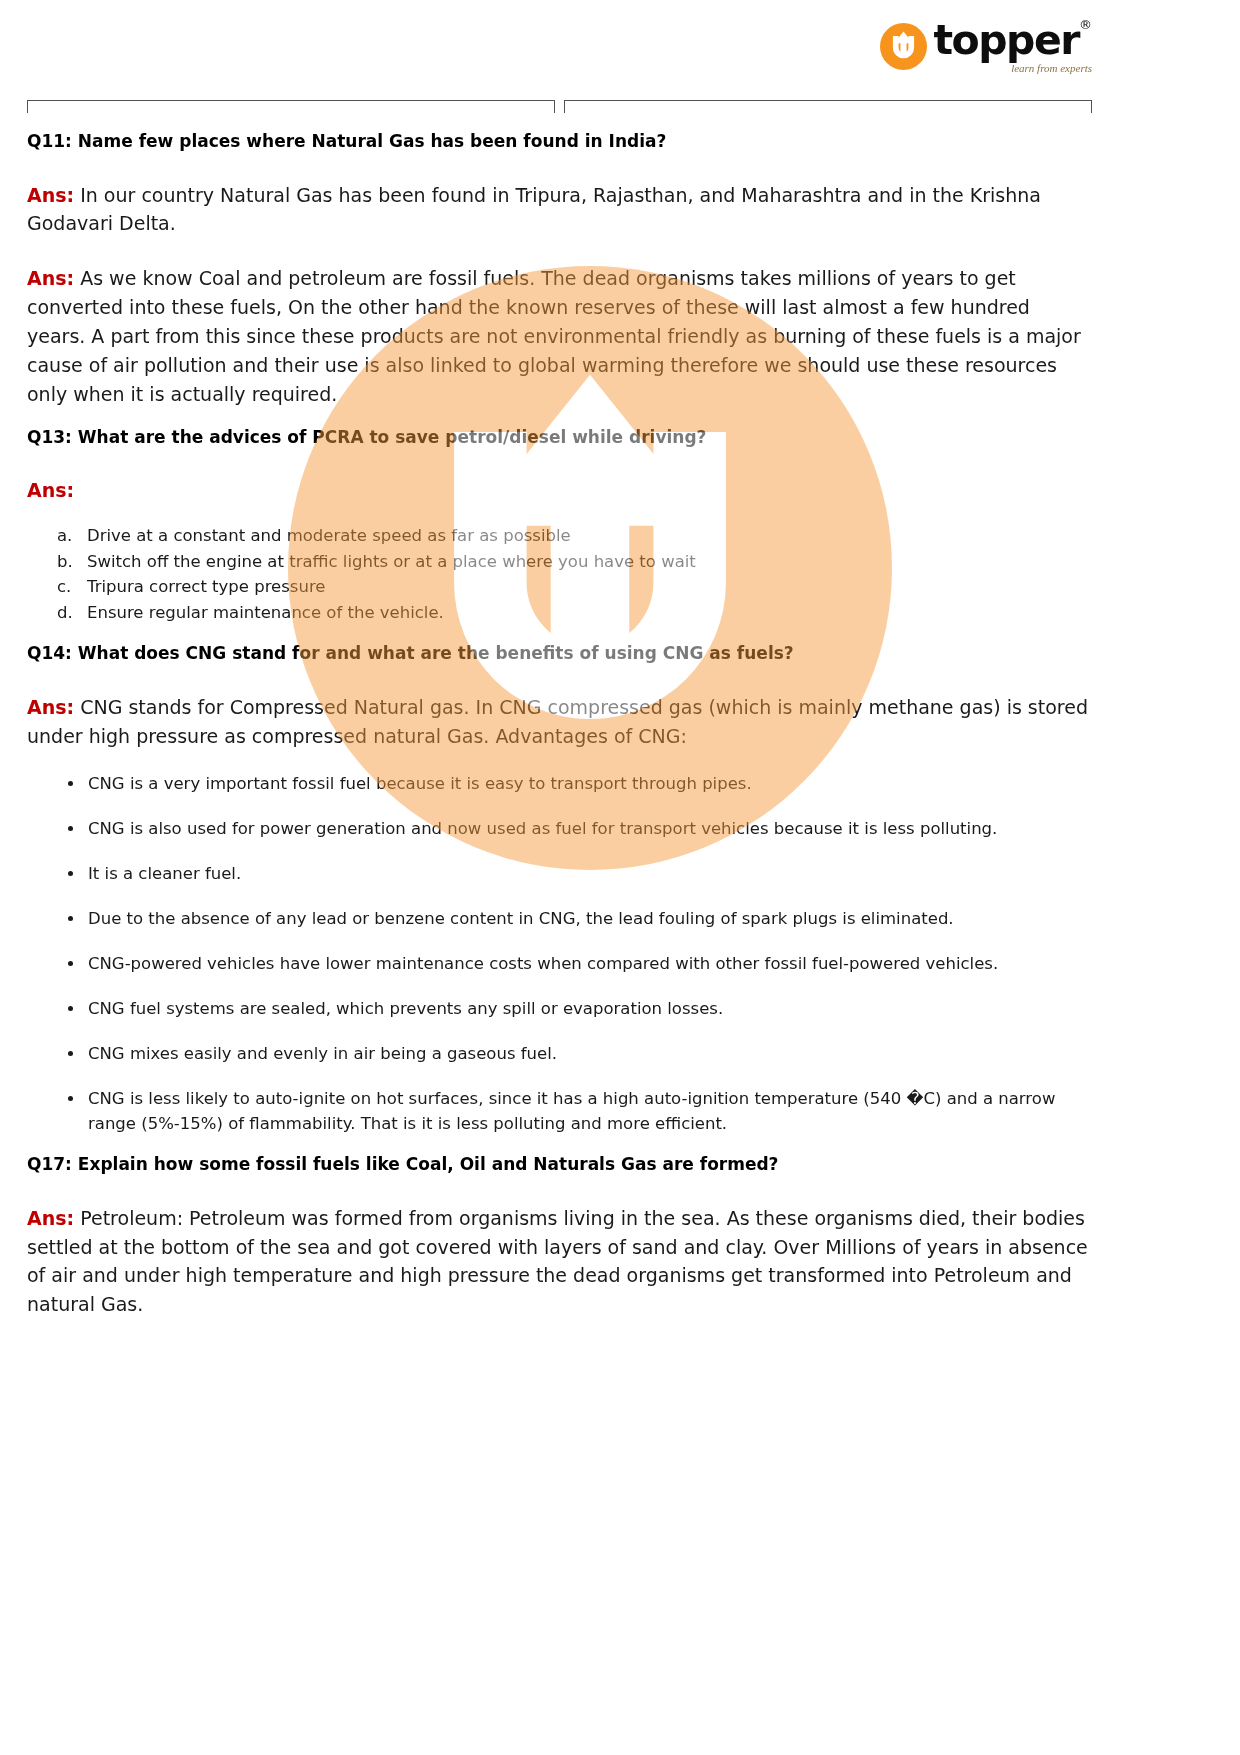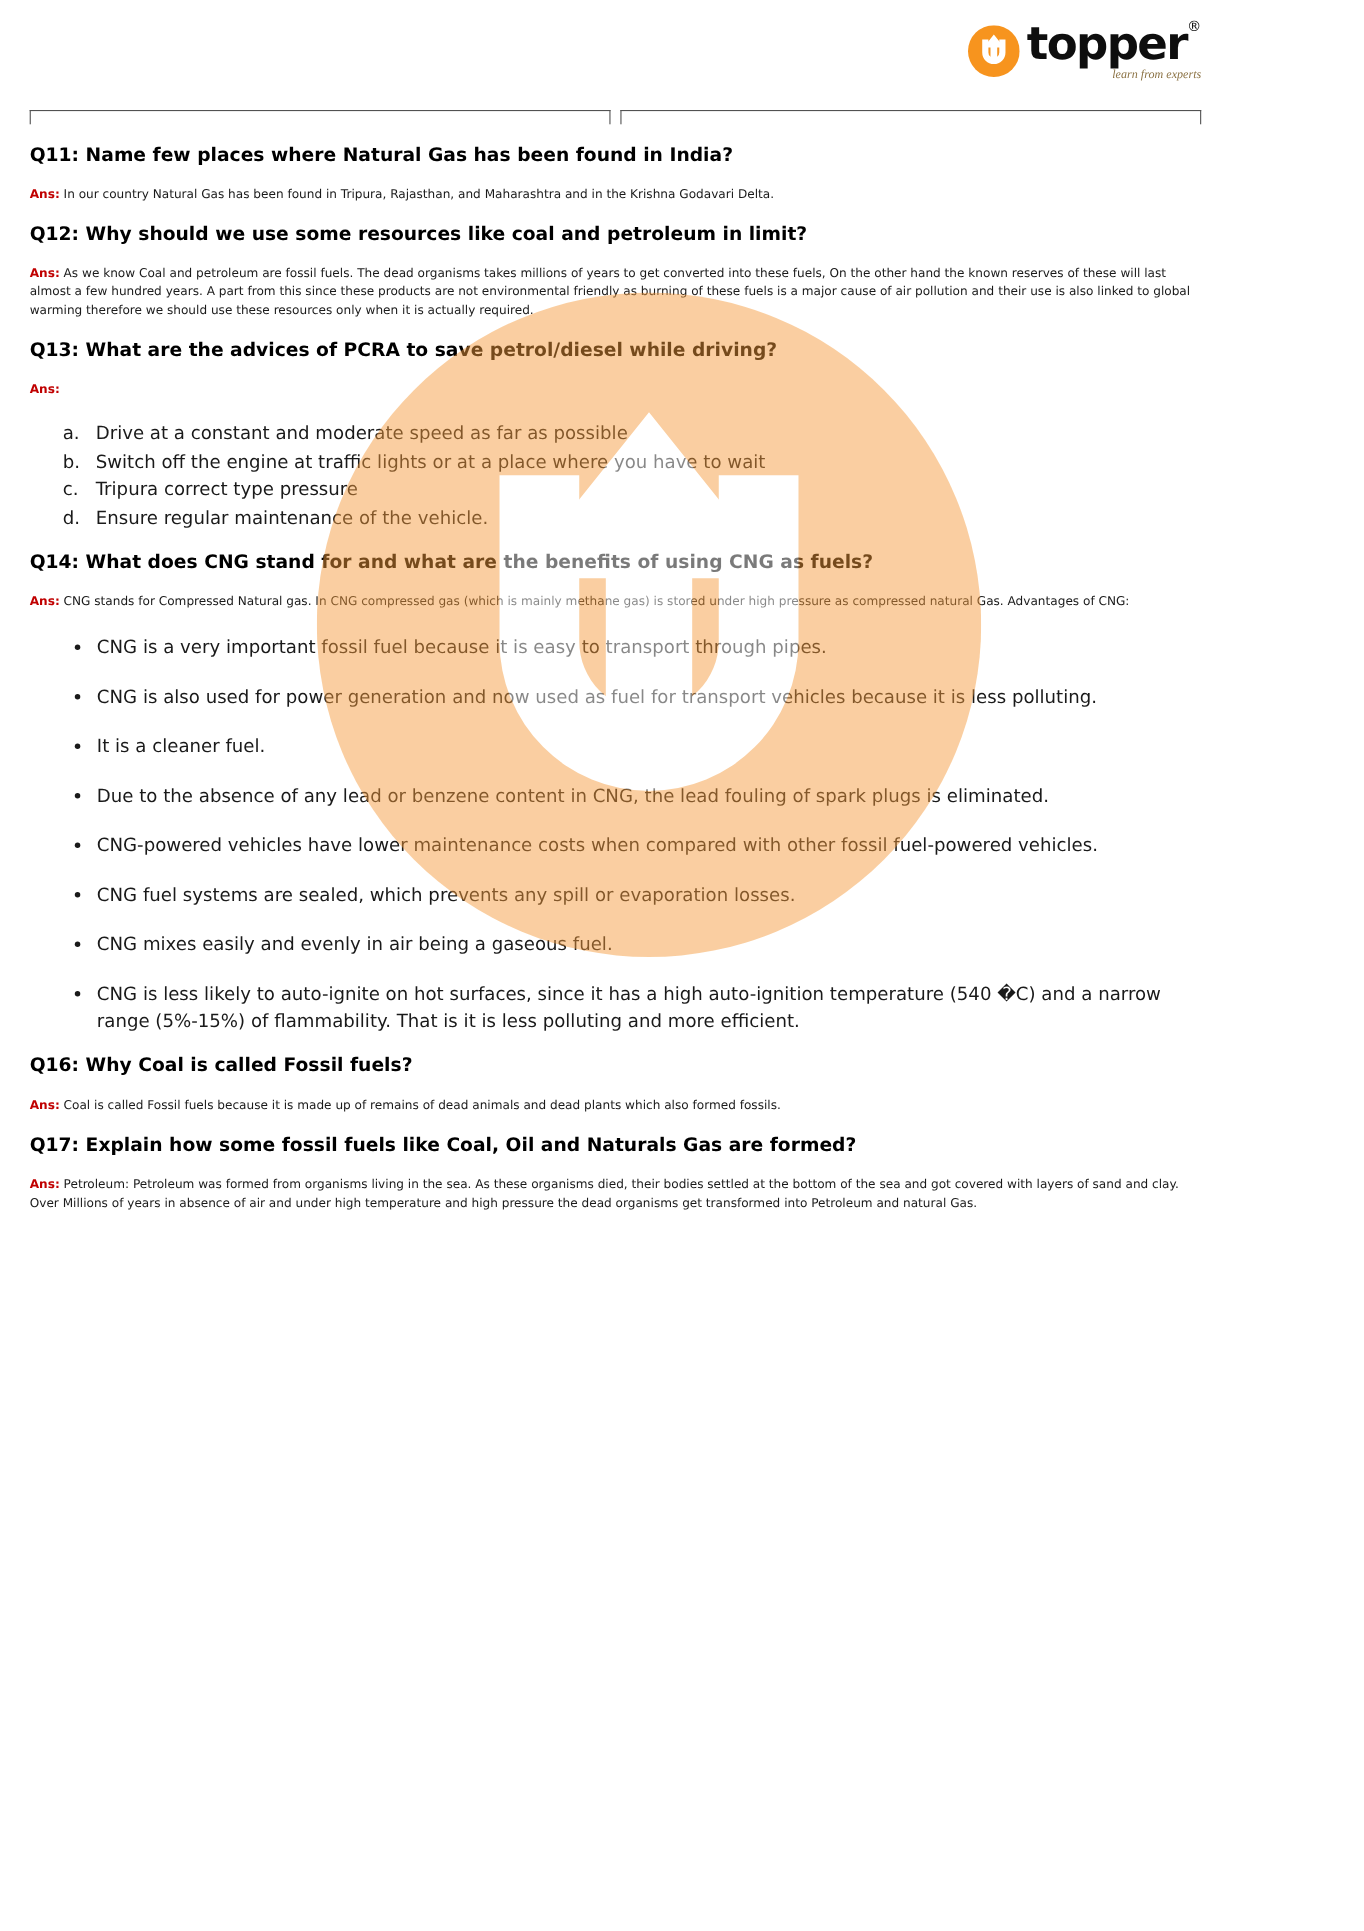--- a/index.html
+++ b/index.html
@@ -22,21 +22,21 @@
   .brand-reg { font-size:13px; vertical-align:top; color:#0e0e0e; position:relative; top:-2px; }
   .brand-tagline { font-family:Liberation Serif, serif; font-style:italic; font-size:11px; color:#8c7345; margin-top:1px; }
 
   
   .table-rule { display:flex; gap:9px; margin-top:16px; }
   .rule-cell { flex:1; height:13px; border:1px solid #525252; border-bottom:none; }
 
   
   .content { position:relative; z-index:1; }
   .question { font-size:17px; font-weight:bold; color:#000000; margin-top:16px; line-height:1.5; }
-  .answer { margin-top:14px; font-size:11px; line-height:1.52; color:#1a1a1a; }
+  .answer { margin-top:26px; font-size:19px; line-height:1.52; color:#1a1a1a; }
   .ans { color:#c00000; font-weight:bold; }
 
   ul.bullets { margin-top:18px; padding-left:58px; }
   ul.bullets li { font-size:16.5px; line-height:1.52; padding-left:3px; margin-top:20px; }
 
   ol.letters { margin-top:18px; list-style:none; padding-left:30px; }
   ol.letters li { display:flex; font-size:16.5px; line-height:1.55; }
   ol.letters .marker { width:30px; flex:none; }
   ol.letters .li-text { flex:1; }
 
@@ -72,21 +72,20 @@
   </div>
 
   <main class="content">
 
     <section>
       <h2 class="question">Q11: Name few places where Natural Gas has been found in India?</h2>
       <p class="answer"><span class="ans">Ans:</span> <span>In our country Natural Gas has been found in Tripura, Rajasthan, and Maharashtra and in the Krishna Godavari Delta.</span></p>
     </section>
 
     <section>
-      <h2 class="question">Q12: Why should we use some resources like coal and petroleum in limit?</h2>
       <p class="answer"><span class="ans">Ans:</span> <span>As we know Coal and petroleum are fossil fuels. The dead organisms takes millions of years to get converted into these fuels, On the other hand the known reserves of these will last almost a few hundred years. A part from this since these products are not environmental friendly as burning of these fuels is a major cause of air pollution and their use is also linked to global warming therefore we should use these resources only when it is actually required.</span></p>
     </section>
 
     <section>
       <h2 class="question">Q13: What are the advices of PCRA to save petrol/diesel while driving?</h2>
       <p class="answer"><span class="ans">Ans:</span></p>
       <ol class="letters">
         <li>
             <span class="marker">a.</span>
             <span class="li-text">Drive at a constant and moderate speed as far as possible</span>
@@ -115,24 +114,20 @@
         <li>It is a cleaner fuel.</li>
         <li>Due to the absence of any lead or benzene content in CNG, the lead fouling of spark plugs is eliminated.</li>
         <li>CNG-powered vehicles have lower maintenance costs when compared with other fossil fuel-powered vehicles.</li>
         <li>CNG fuel systems are sealed, which prevents any spill or evaporation losses.</li>
         <li>CNG mixes easily and evenly in air being a gaseous fuel.</li>
         <li>CNG is less likely to auto-ignite on hot surfaces, since it has a high auto-ignition temperature (540 �C) and a narrow range (5%-15%) of flammability. That is it is less polluting and more efficient.</li>
       </ul>
     </section>
 
 
-    <section>
-      <h2 class="question">Q16: Why Coal is called Fossil fuels?</h2>
-      <p class="answer"><span class="ans">Ans:</span> <span>Coal is called Fossil fuels because it is made up of remains of dead animals and dead plants which also formed fossils.</span></p>
-    </section>
 
     <section>
       <h2 class="question">Q17: Explain how some fossil fuels like Coal, Oil and Naturals Gas are formed?</h2>
       <p class="answer"><span class="ans">Ans:</span> <span>Petroleum: Petroleum was formed from organisms living in the sea. As these organisms died, their bodies settled at the bottom of the sea and got covered with layers of sand and clay. Over Millions of years in absence of air and under high temperature and high pressure the dead organisms get transformed into Petroleum and natural Gas.</span></p>
     </section>
 
   </main>
 
   <div class="watermark">
     <svg viewBox="0 0 200 200" width="100%" height="100%" aria-hidden="true">

